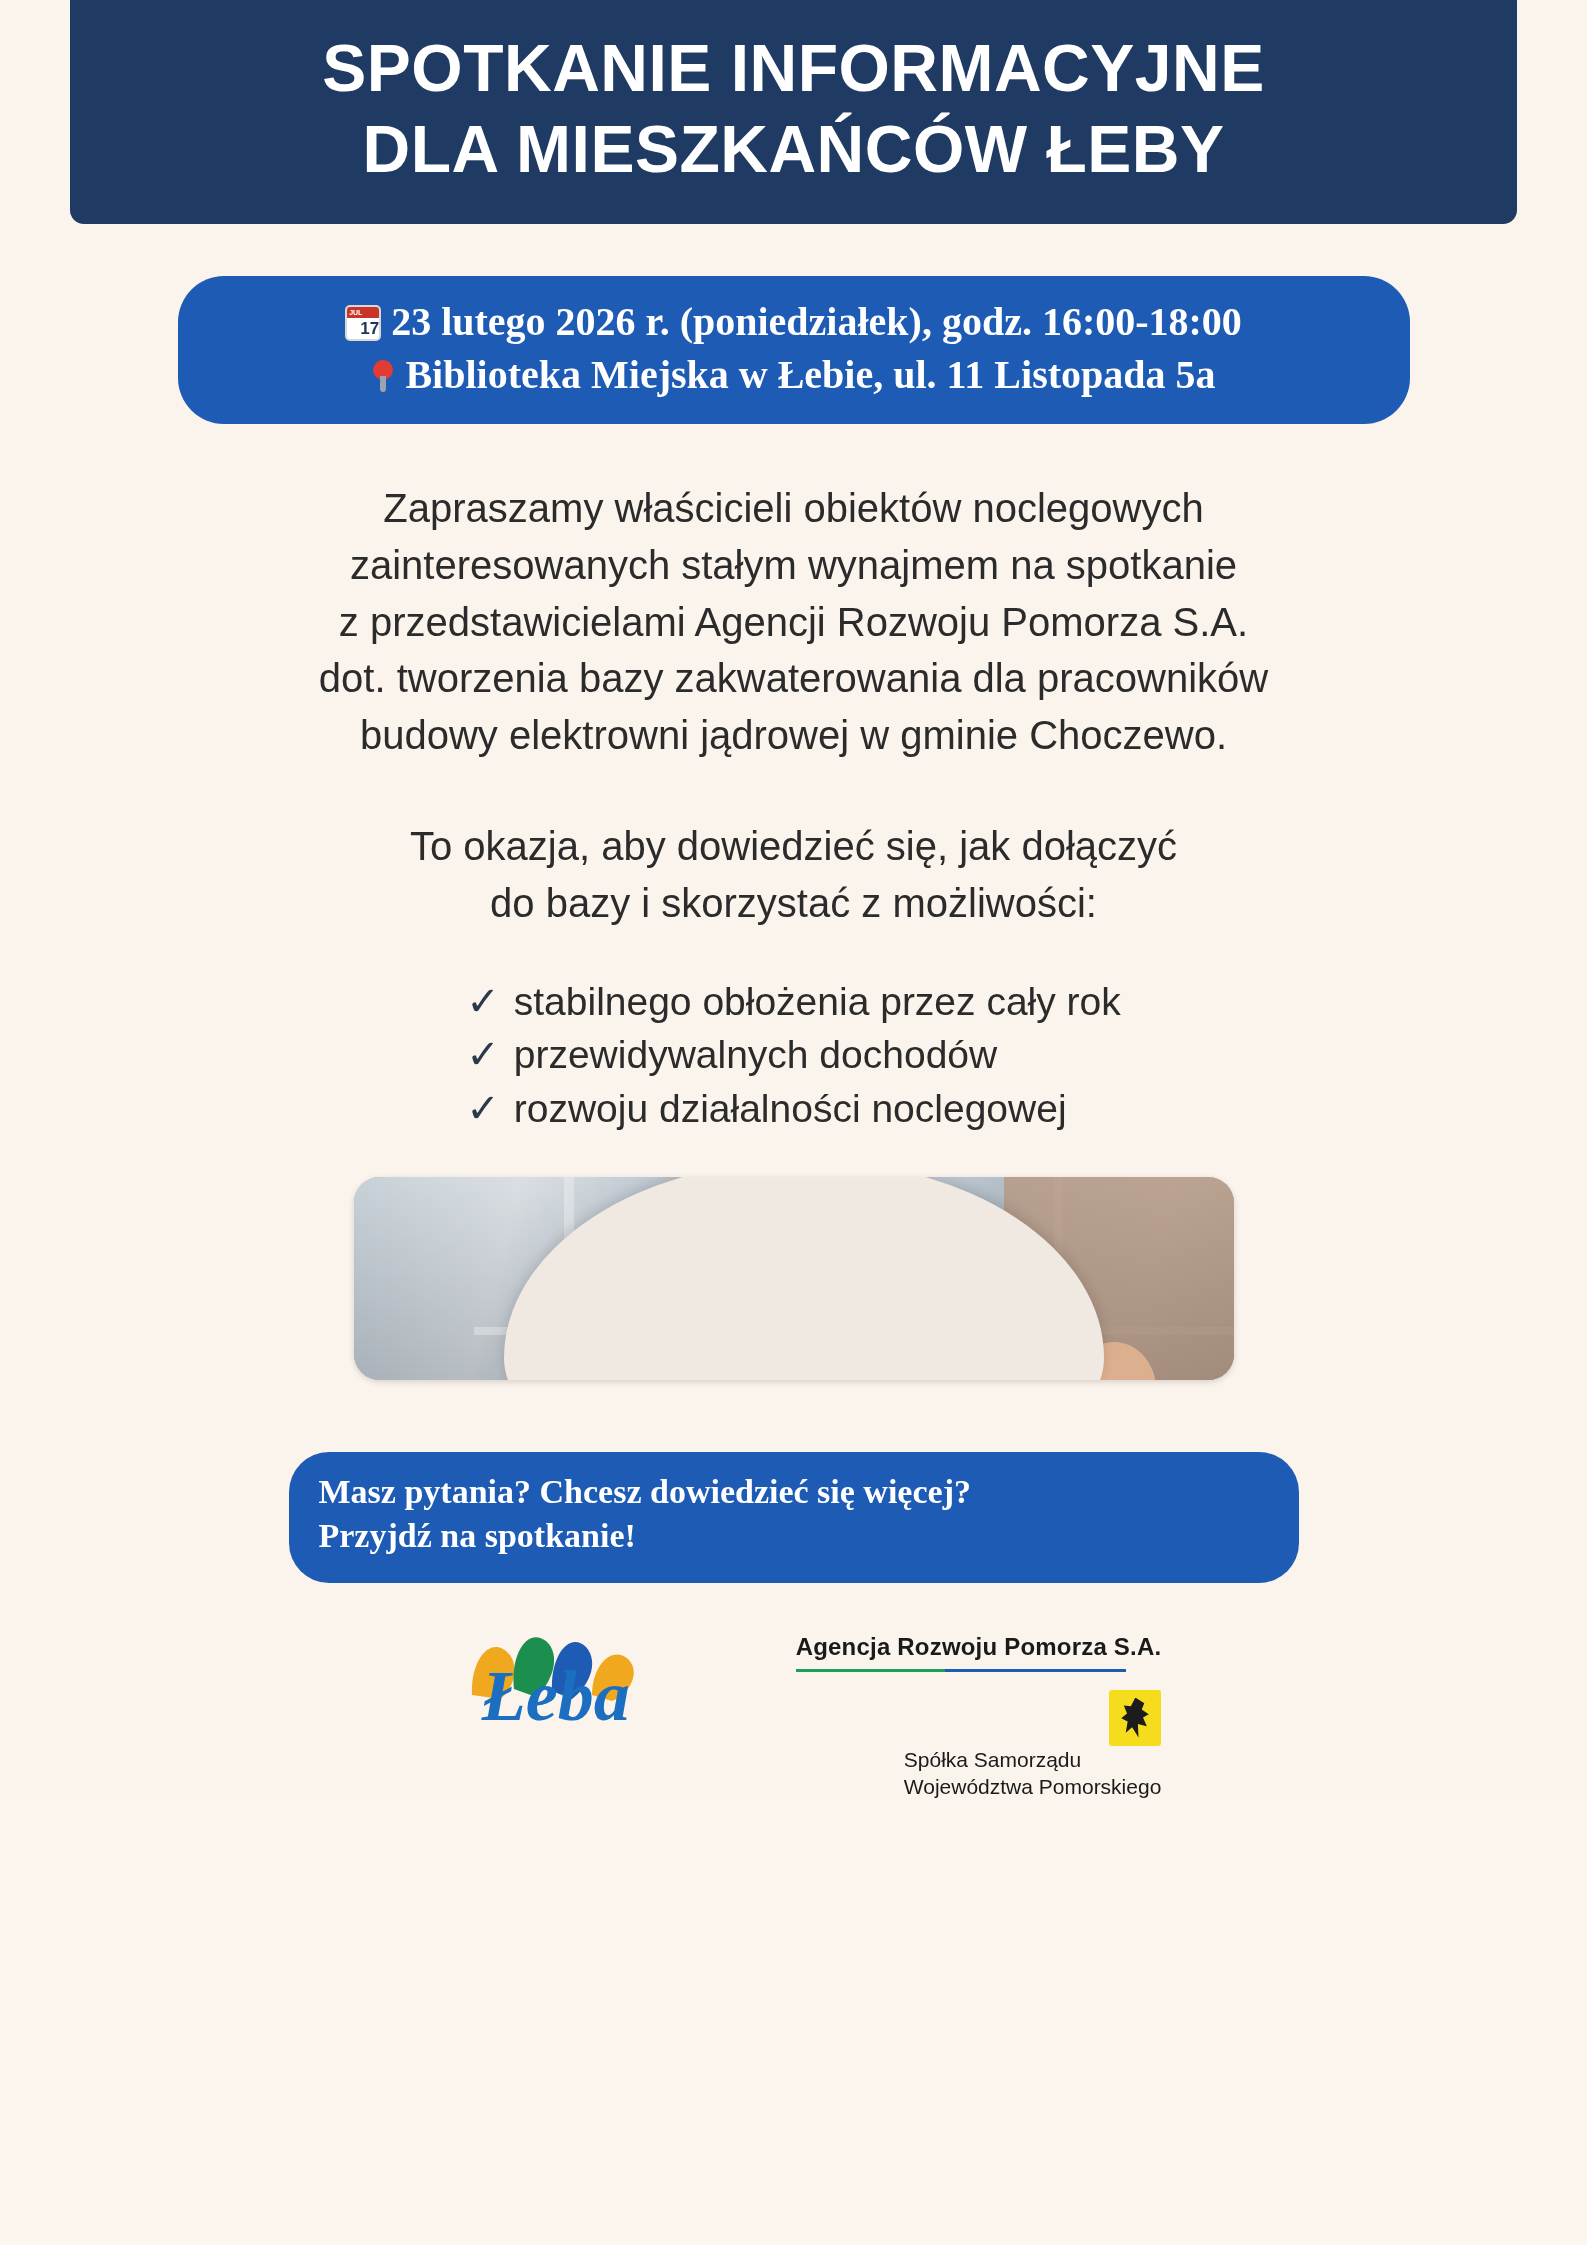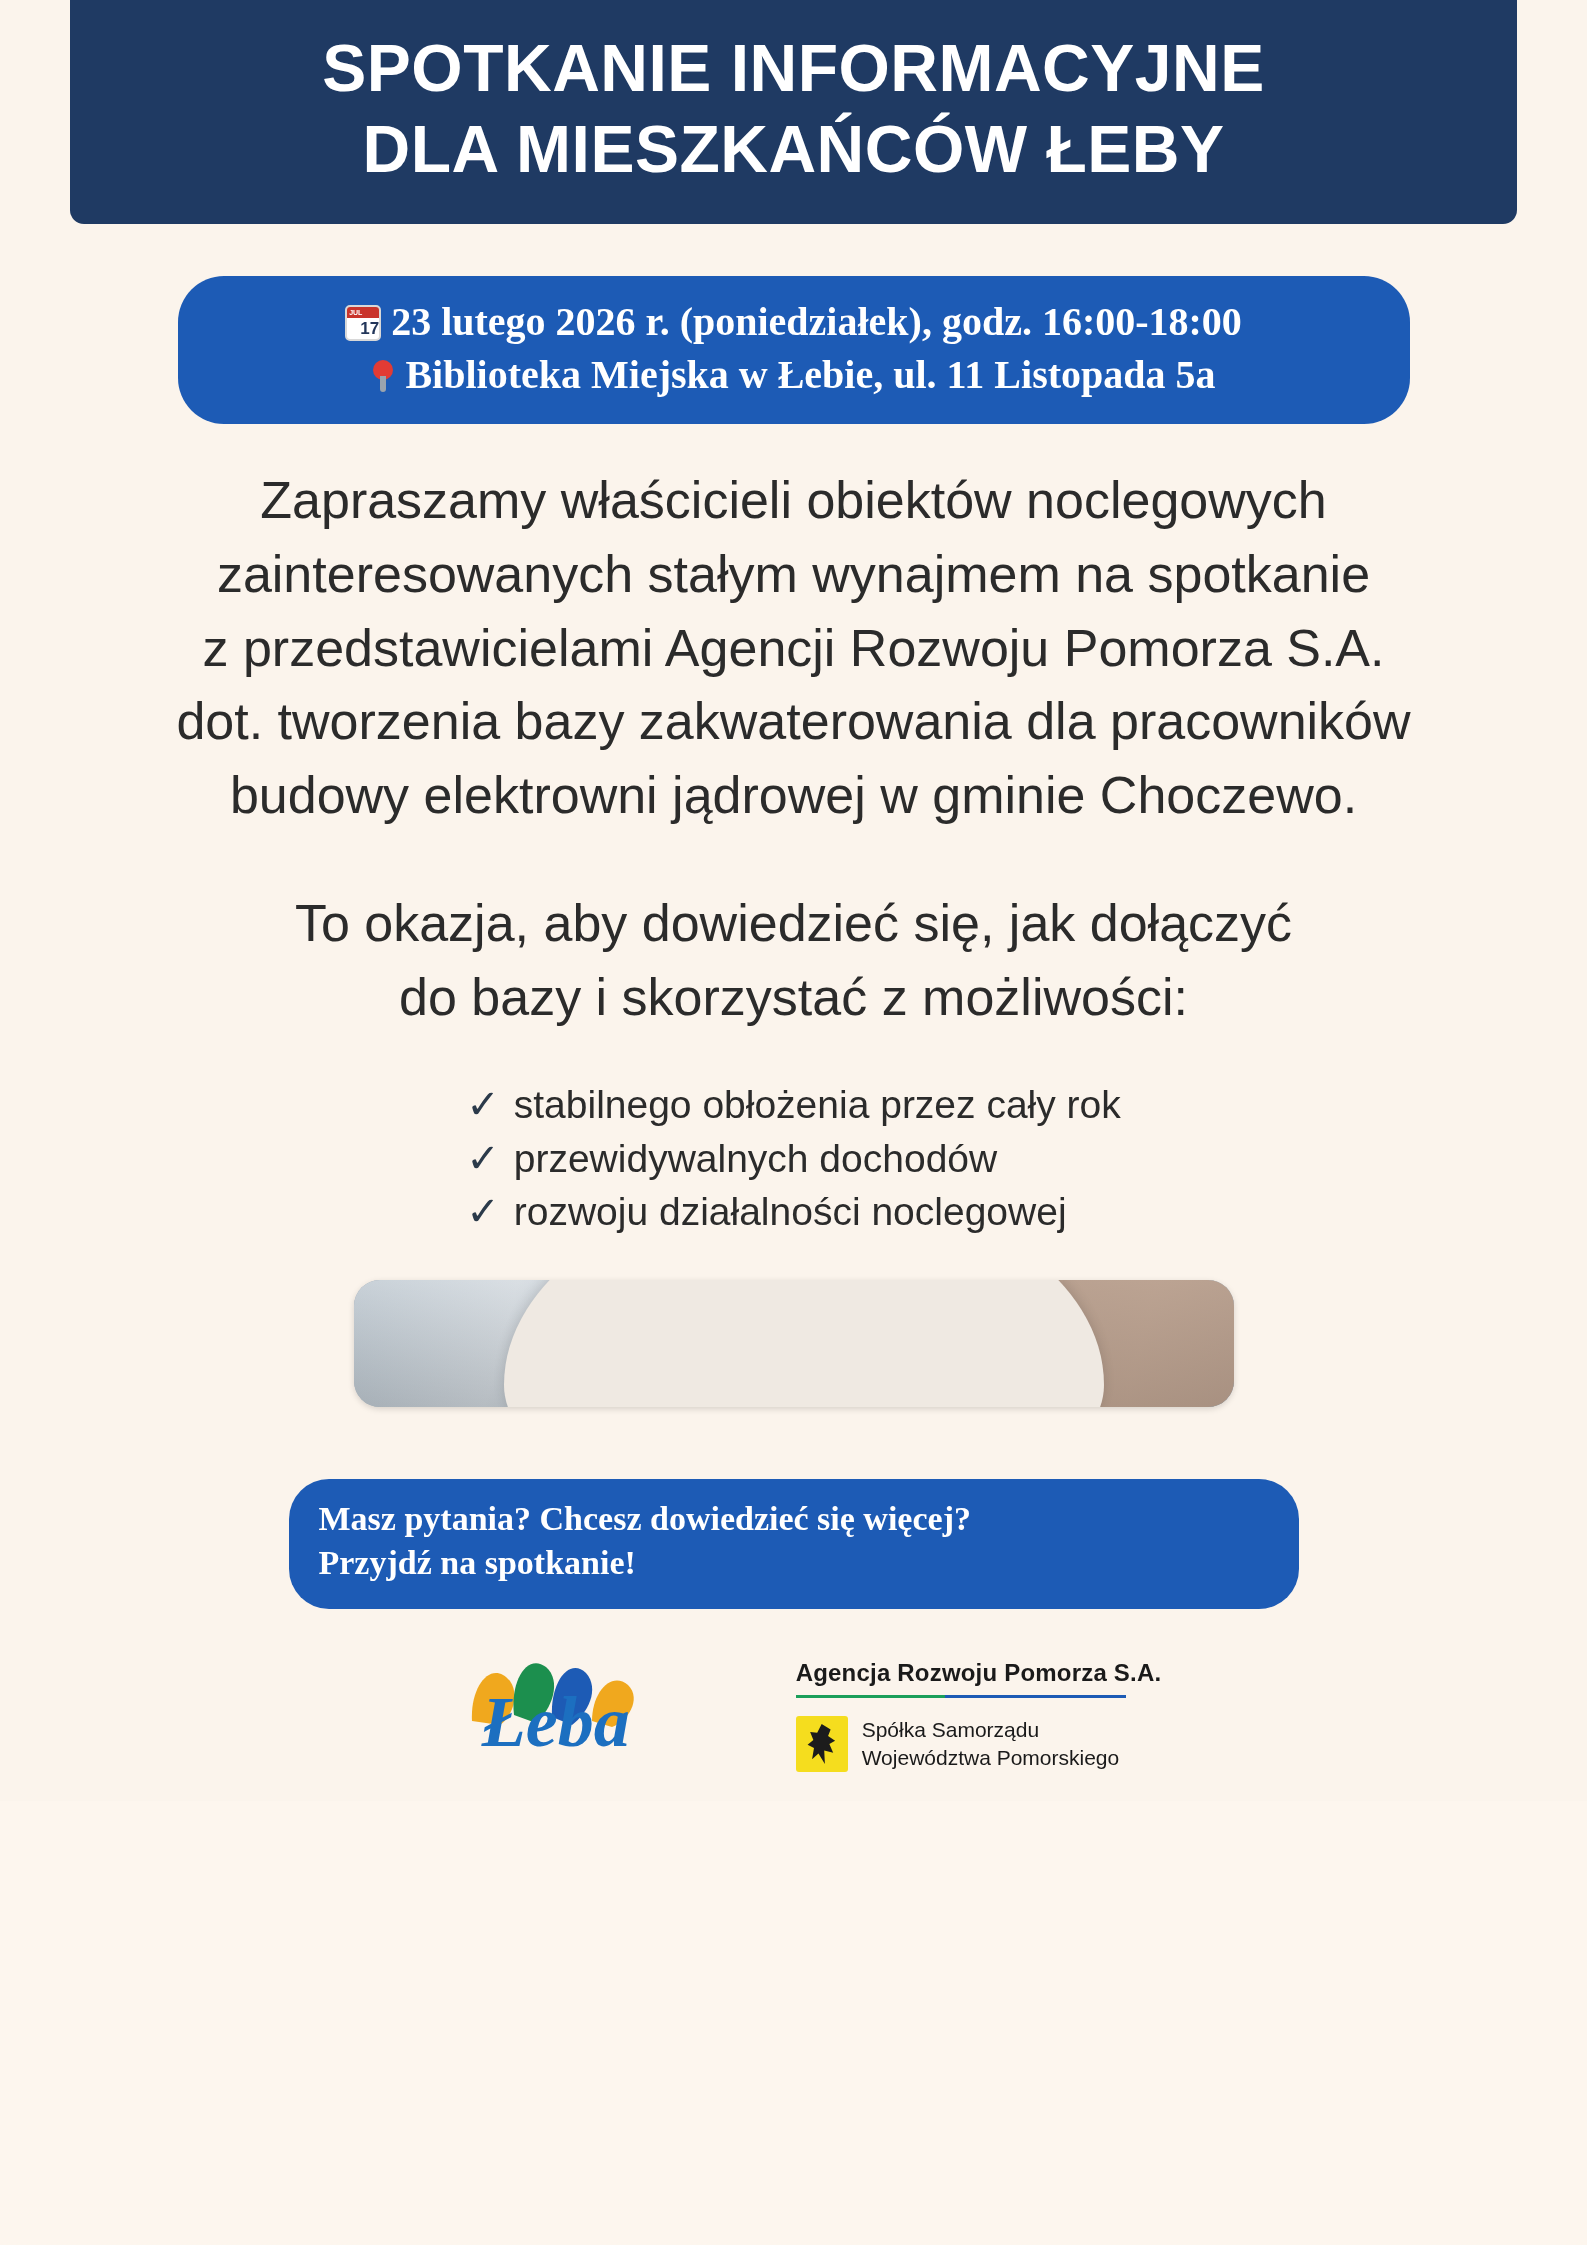--- a/index.html
+++ b/index.html
@@ -123,25 +123,25 @@
     content: "";
     position: absolute;
     left: 9px; top: 17px;
     width: 6px; height: 16px;
     background: #9aa4ae;
     border-radius: 0 0 3px 3px;
   }
 
   
   .body-copy {
-    margin-top: 40px;
+    margin-top: 56px;
     width: 1250px;
     text-align: center;
     color: #2b2b2b;
-    font-size: 52px;
+    font-size: 40px;
     line-height: 1.42;
   }
   .body-copy p {
     margin: 0;
   }
   .body-copy .para-gap {
     height: 54px;
   }
 
   
@@ -334,22 +334,22 @@
   }
   .arp-rule {
     margin-top: 8px;
     width: 330px;
     height: 3px;
     background: linear-gradient(to right, #1b9f5a 0%, #1b9f5a 45%, #1d5bb5 45%, #1d5bb5 100%);
   }
   .arp-bottom {
     margin-top: 18px;
     display: flex;
-    align-items: flex-start;
-    gap: 14px;
+    align-items: flex-end;
+    flex-direction: column;
   }
   .pom-crest {
     width: 52px; height: 56px;
     background: #f5dd1e;
     border-radius: 3px;
     position: relative;
     flex: 0 0 auto;
   }
   .pom-crest .griffin {
     position: absolute;

